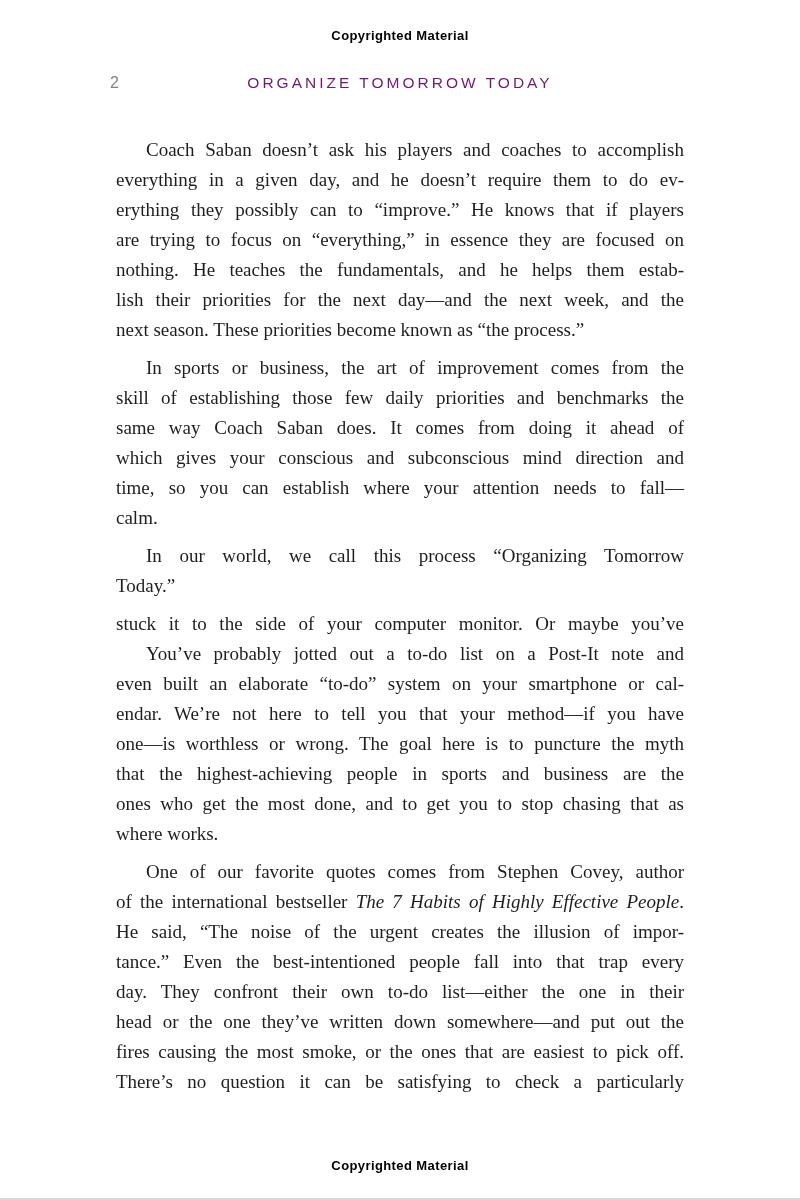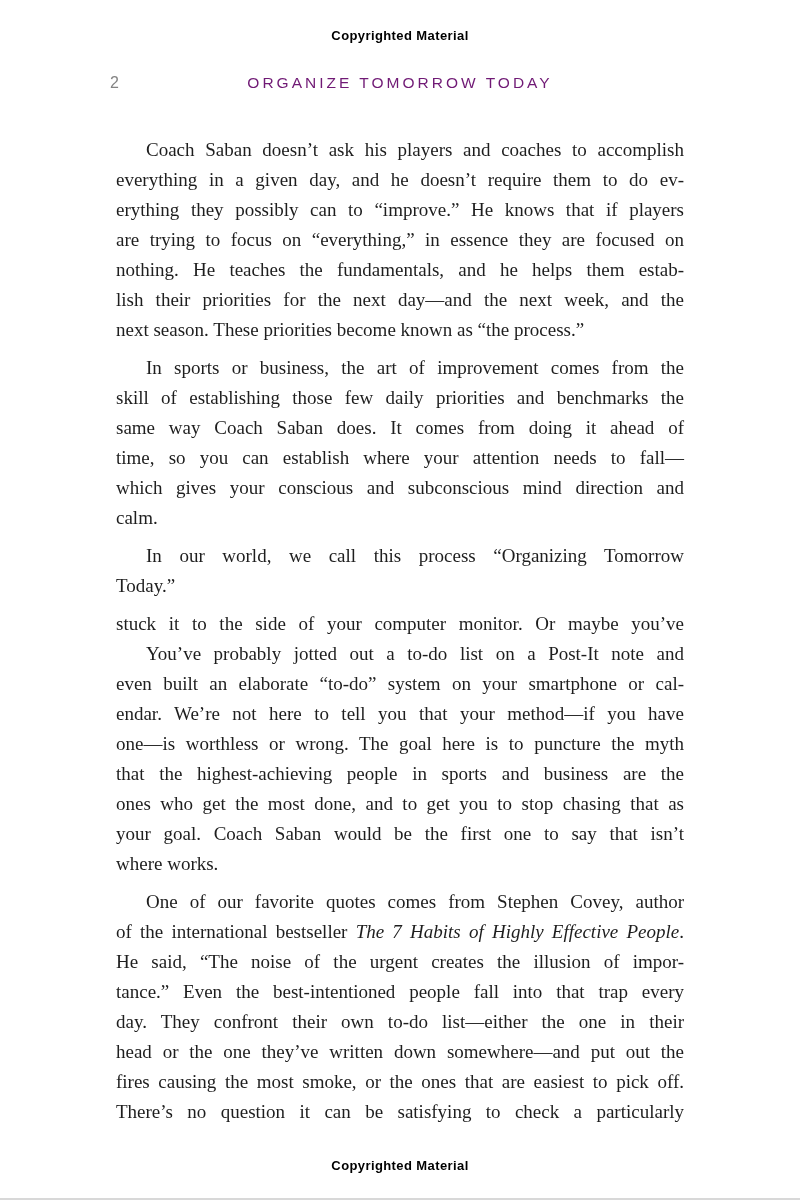--- a/index.html
+++ b/index.html
@@ -103,37 +103,36 @@
         <div class="line">erything they possibly can to “improve.” He knows that if players</div>
         <div class="line">are trying to focus on “everything,” in essence they are focused on</div>
         <div class="line">nothing. He teaches the fundamentals, and he helps them estab-</div>
         <div class="line">lish their priorities for the next day—and the next week, and the</div>
         <div class="line last">next season. These priorities become known as “the process.”</div>
       </div>
       <div class="paragraph">
         <div class="line first">In sports or business, the art of improvement comes from the</div>
         <div class="line">skill of establishing those few daily priorities and benchmarks the</div>
         <div class="line">same way Coach Saban does. It comes from doing it ahead of</div>
+        <div class="line">which gives your conscious and subconscious mind direction and</div>
         <div class="line">time, so you can establish where your attention needs to fall—</div>
-        <div class="line">which gives your conscious and subconscious mind direction and</div>
         <div class="line last">calm.</div>
       </div>
       <div class="paragraph">
         <div class="line first">In our world, we call this process “Organizing Tomorrow</div>
         <div class="line last">Today.”</div>
       </div>
       <div class="paragraph">
         <div class="line">stuck it to the side of your computer monitor. Or maybe you’ve</div>
         <div class="line first">You’ve probably jotted out a to-do list on a Post-It note and</div>
         <div class="line">even built an elaborate “to-do” system on your smartphone or cal-</div>
         <div class="line">endar. We’re not here to tell you that your method—if you have</div>
         <div class="line">one—is worthless or wrong. The goal here is to puncture the myth</div>
         <div class="line">that the highest-achieving people in sports and business are the</div>
         <div class="line">ones who get the most done, and to get you to stop chasing that as</div>
-        <div class="line">your goal. Coach Saban would be the first one to say that isn’t</div>
         <div class="line last">where works.</div>
       </div>
       <div class="paragraph">
         <div class="line first">One of our favorite quotes comes from Stephen Covey, author</div>
         <div class="line">of the international bestseller <span class="italic">The 7 Habits of Highly Effective People</span>.</div>
         <div class="line">He said, “The noise of the urgent creates the illusion of impor-</div>
         <div class="line">tance.” Even the best-intentioned people fall into that trap every</div>
         <div class="line">day. They confront their own to-do list—either the one in their</div>
         <div class="line">head or the one they’ve written down somewhere—and put out the</div>
         <div class="line">fires causing the most smoke, or the ones that are easiest to pick off.</div>

